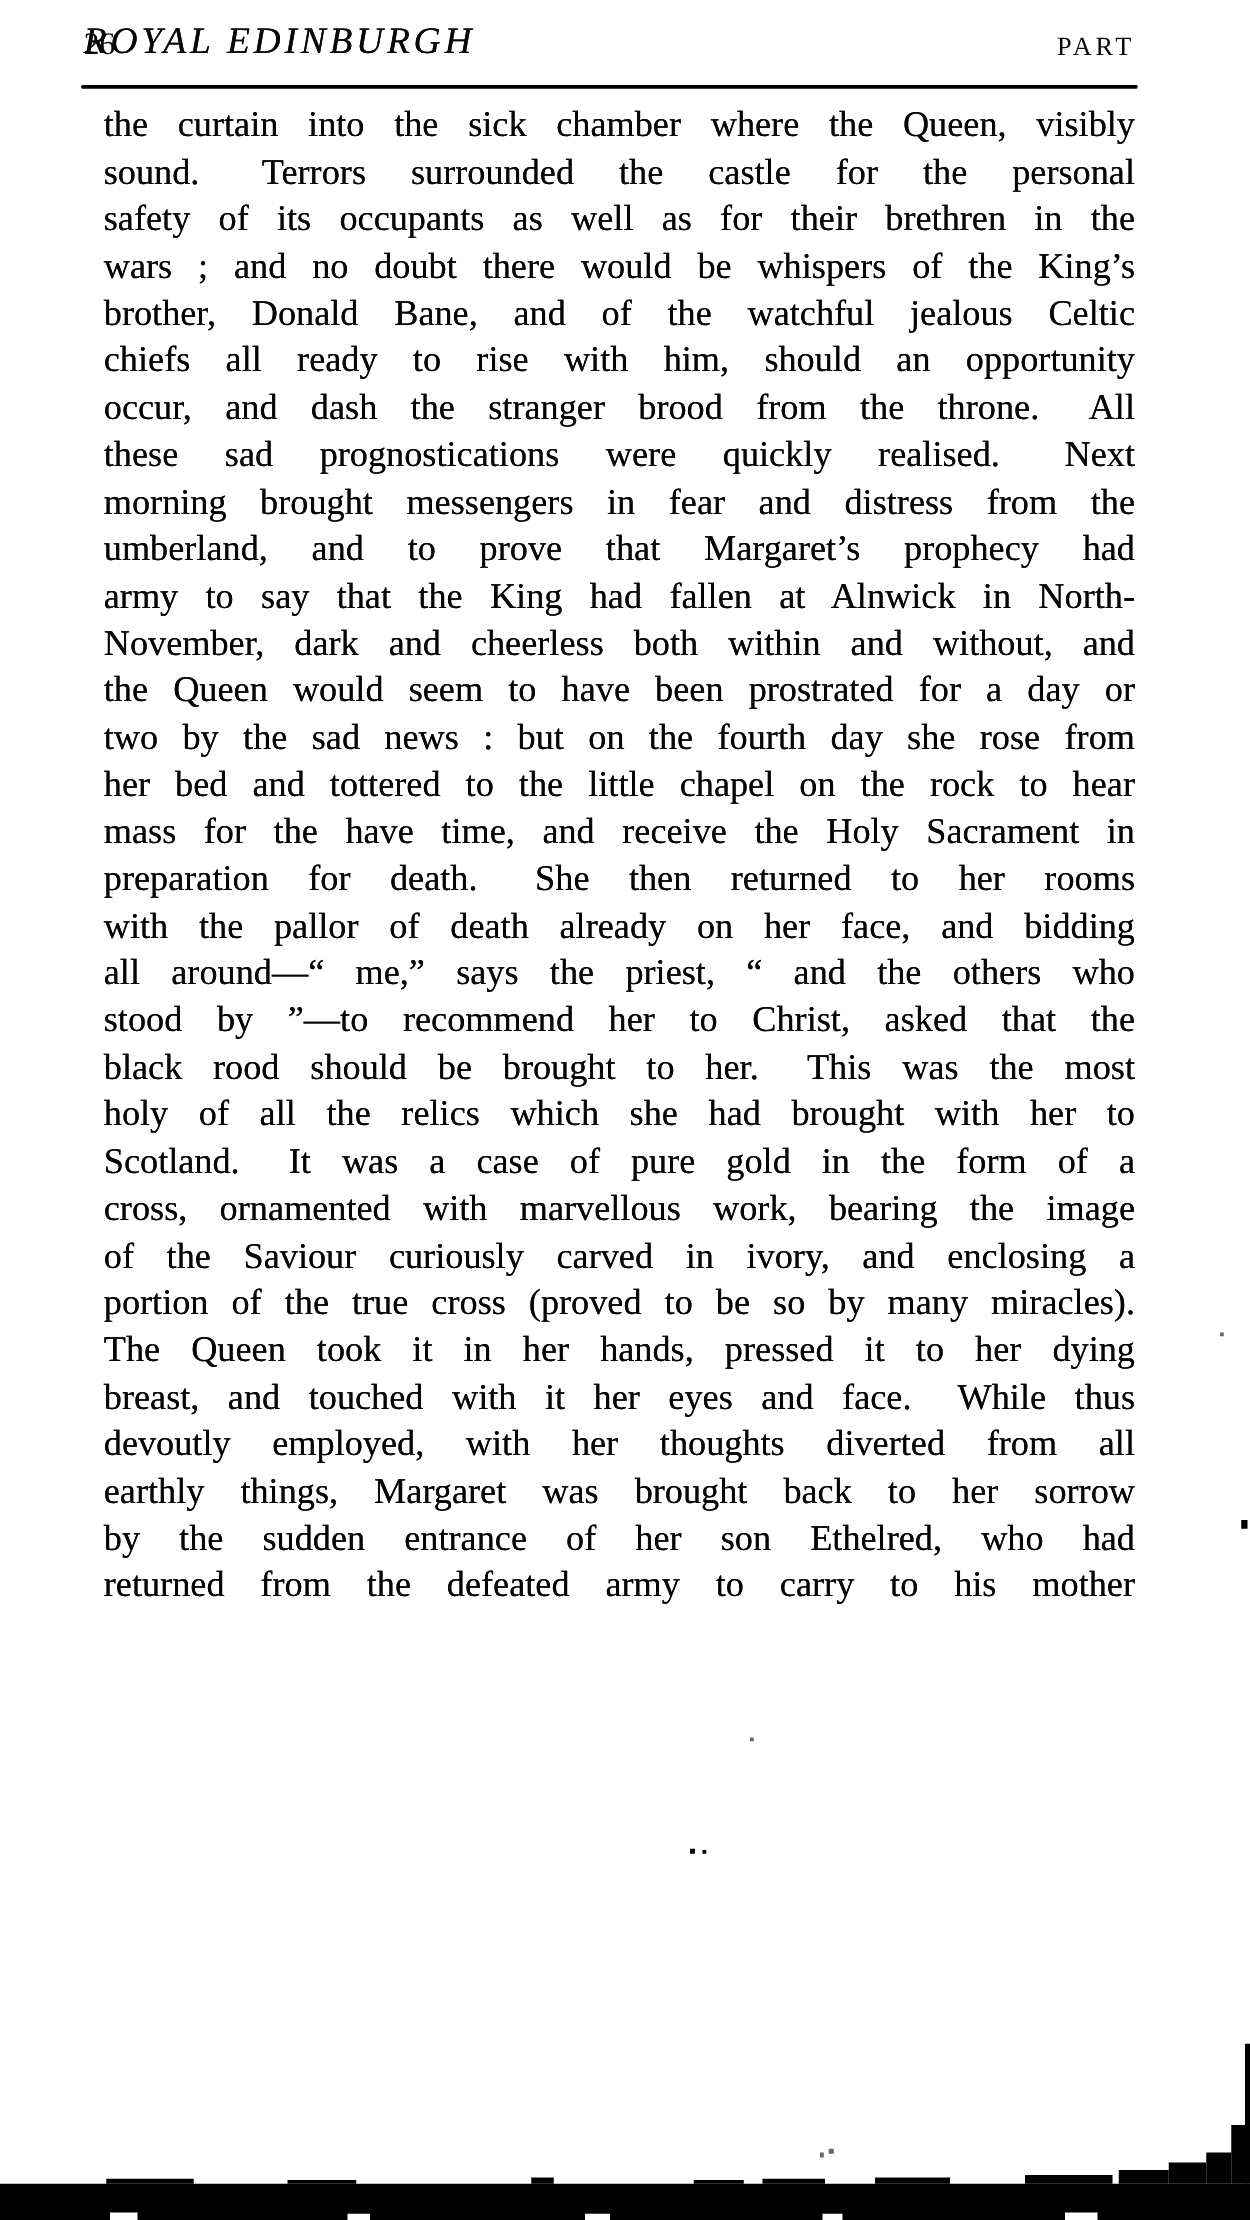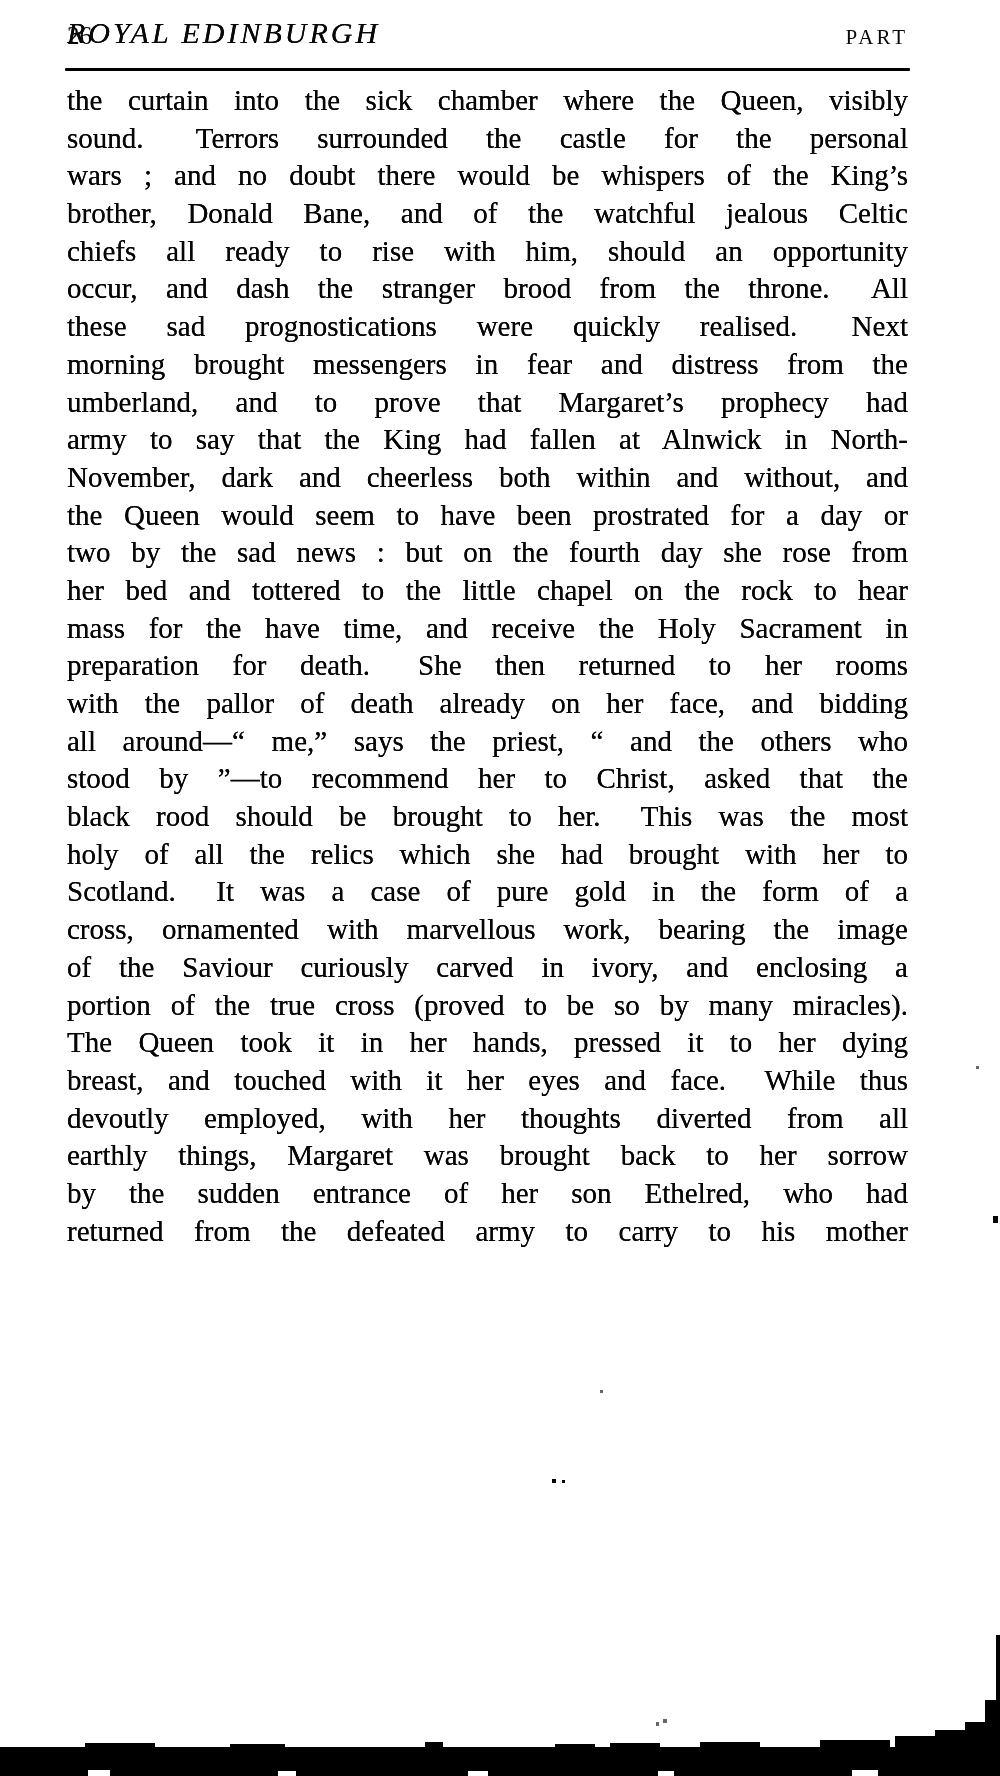--- a/index.html
+++ b/index.html
@@ -36,21 +36,21 @@
   
   .body-text{
     position:absolute;left:67px;top:82px;width:841px;
     font-size:29px;line-height:37.7px;color:#050505;
     text-shadow:0 0 0.4px #111;
   }
   .line{
     text-align:justify;
     text-align-last:justify;
     white-space:normal;
-    height:37.7px;overflow:visible;
+    height:37.7px;overflow:visible;margin-left:16px;
   }
   
   .bottom-bar{
     position:absolute;left:0;top:1747px;width:1000px;height:29px;background:#000;
   }
   .artifact{position:absolute;background:#000;}
   .artifact.white{background:#fff;}
   .artifact.gray{background:#666;}
 </style>
 </head>
@@ -61,20 +61,21 @@
   <div class="running-head">
     <span class="page-number">26</span>
     <span class="head-title">ROYAL EDINBURGH</span>
     <span class="head-part">PART</span>
   </div>
   <div class="head-rule"></div>
 
   <div class="body-text">
       <div class="line">the curtain into the sick chamber where the Queen, visibly</div>
       <div class="line">sound.  Terrors surrounded the castle for the personal</div>
+      <div class="line">safety of its occupants as well as for their brethren in the</div>
       <div class="line">wars ; and no doubt there would be whispers of the King’s</div>
       <div class="line">brother, Donald Bane, and of the watchful jealous Celtic</div>
       <div class="line">chiefs all ready to rise with him, should an opportunity</div>
       <div class="line">occur, and dash the stranger brood from the throne.  All</div>
       <div class="line">these sad prognostications were quickly realised.  Next</div>
       <div class="line">morning brought messengers in fear and distress from the</div>
       <div class="line">umberland, and to prove that Margaret’s prophecy had</div>
       <div class="line">army to say that the King had fallen at Alnwick in North-</div>
       <div class="line">November, dark and cheerless both within and without, and</div>
       <div class="line">the Queen would seem to have been prostrated for a day or</div>

